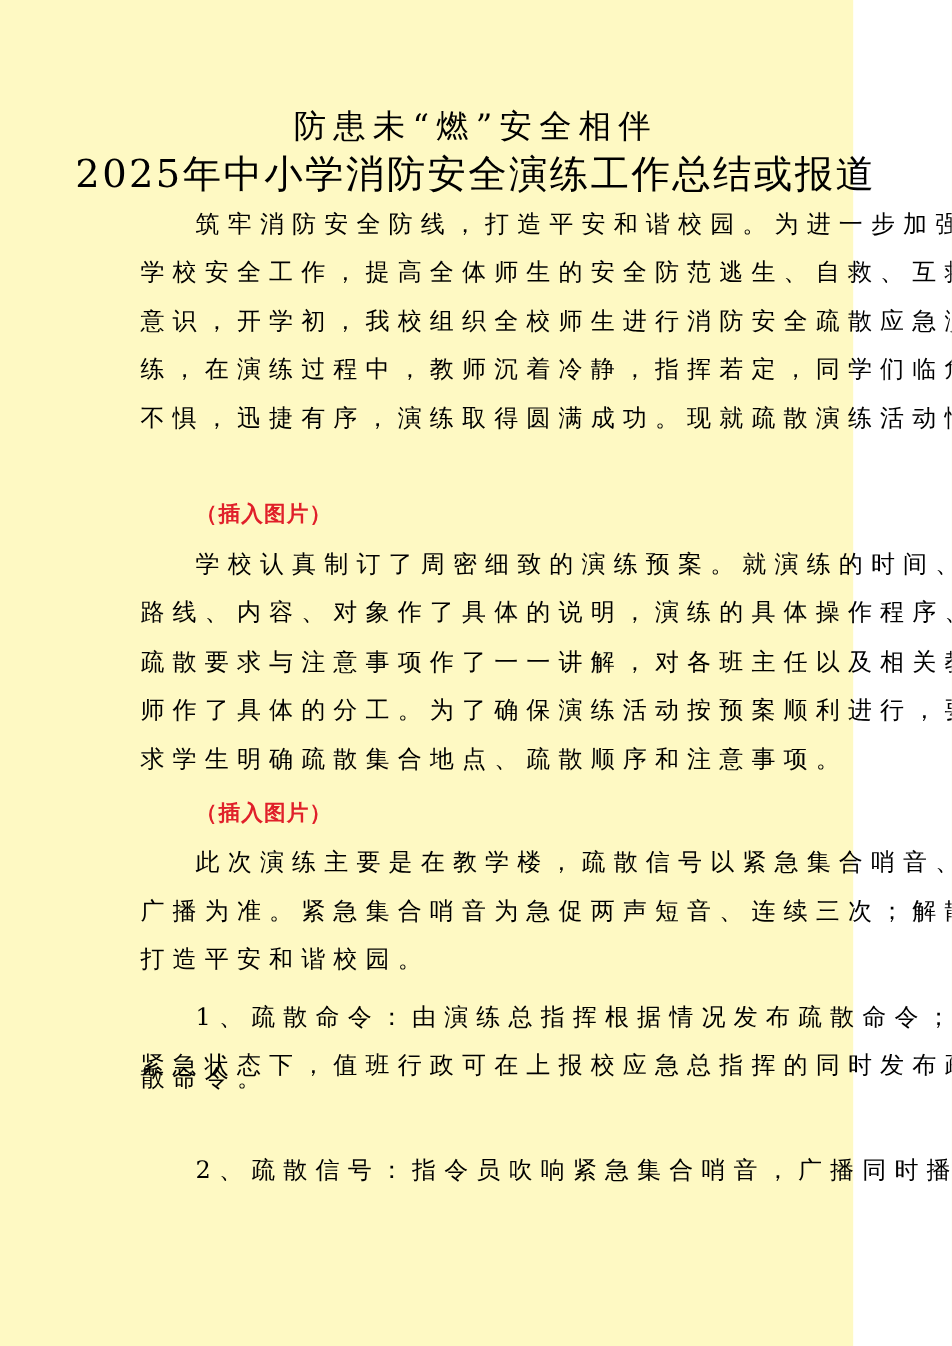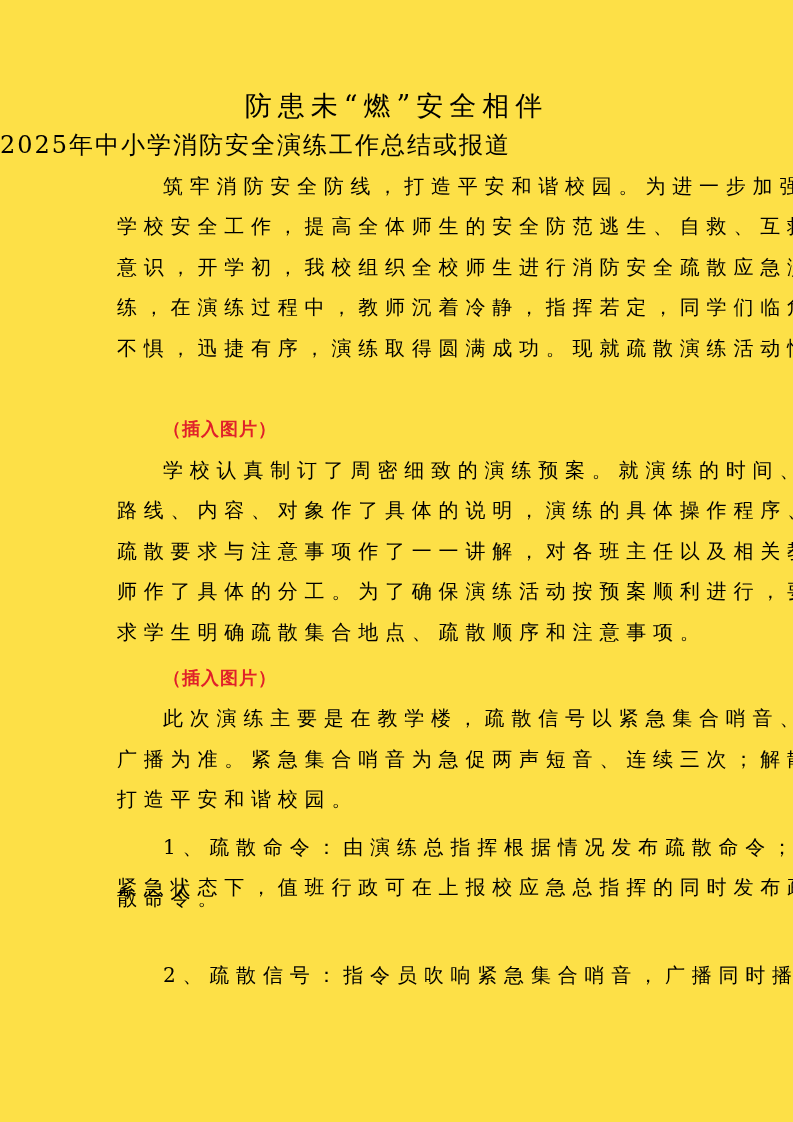--- a/index.html
+++ b/index.html
@@ -1,22 +1,22 @@
 <!DOCTYPE html>
 <html><head>
 <meta charset="utf-8">
 <style>
   html, body { margin: 0; padding: 0; background: #ffffff; }
   body { width: 793px; height: 1122px; position: relative; overflow: hidden;
          font-family: "DejaVu Serif", "Liberation Serif", serif; color: #000; }
-  .page { position: absolute; left: 0; top: 0; width: 793px; height: 1122px; background: #fde047; }
+  .page { position: absolute; left: 0; top: 0; width: 711px; height: 1122px; background: #fef9c3; }
   .title1 { position: absolute; left: 0; width: 793px; top: 88px; text-align: center;
             font-size: 27px; letter-spacing: 6px; line-height: 36px; }
-  .title2 { position: absolute; left: 0; width: 793px; top: 127px; 
-            font-size: 24px; letter-spacing: 2px; line-height: 36px; }
+  .title2 { position: absolute; left: 0; width: 793px; top: 127px; text-align: center;
+            font-size: 32px; letter-spacing: 2px; line-height: 36px; }
   .line { position: absolute; left: 117px; font-size: 20px; line-height: 28px;
           letter-spacing: 6.8px; white-space: nowrap; }
   .indent { left: 163px; }
   .red { color: #e0202a; left: 163px; font-size: 18px; letter-spacing: 1px; font-weight: bold; }
 </style>
 </head>
 <body>
 
 <div class="page">
   <div class="title1">防患未“燃”安全相伴</div>

